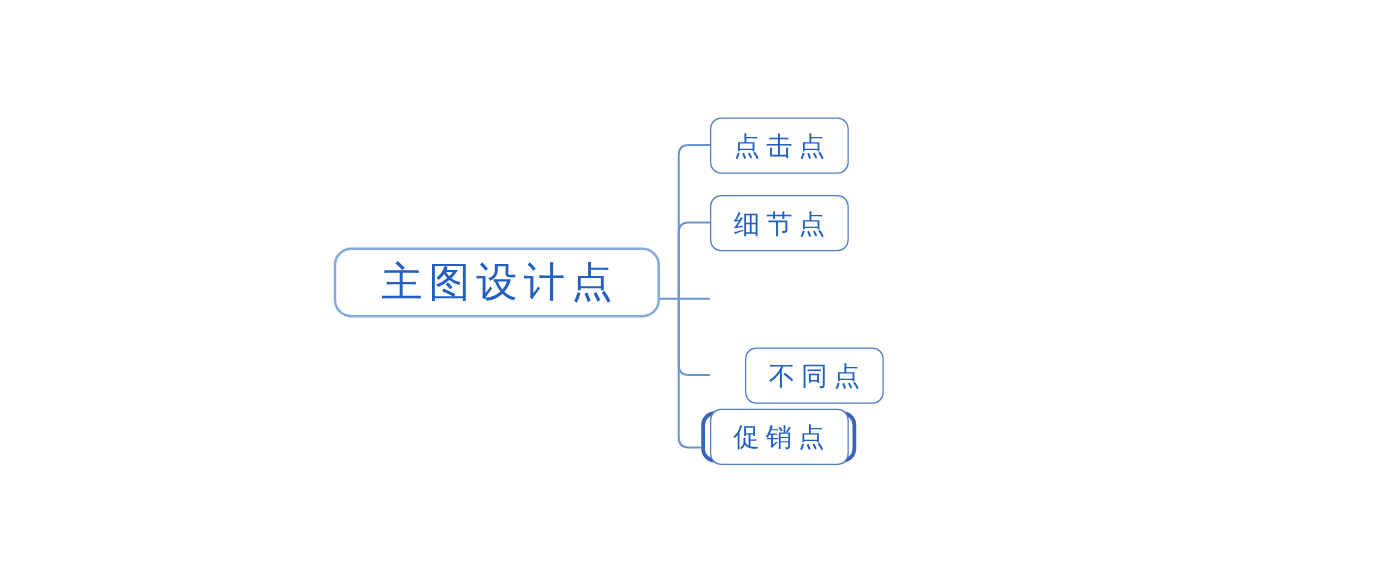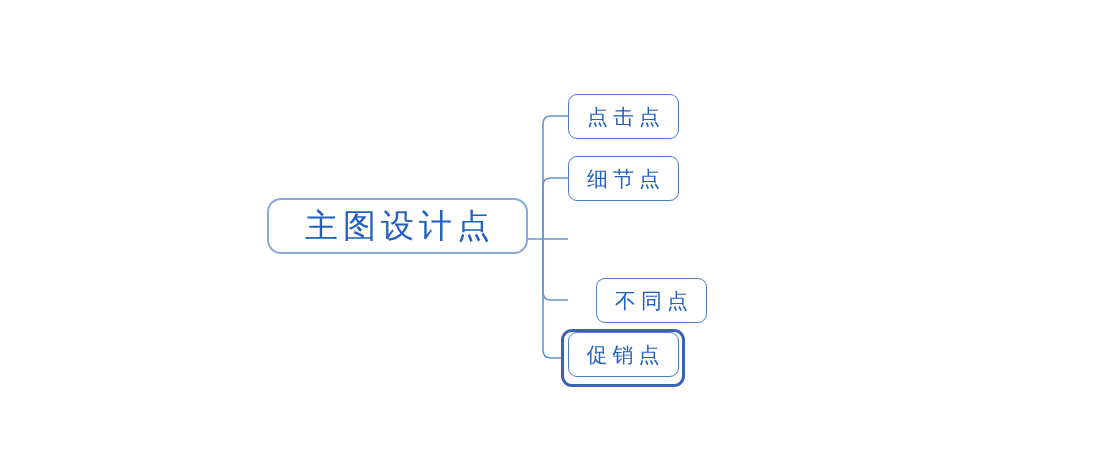--- a/index.html
+++ b/index.html
@@ -61,27 +61,27 @@
   }
   .child-1 { left: 568px; top: 94px;  }
   .child-2 { left: 568px; top: 156px; }
   .child-3 { left: 568px; top: 217px; }
   .child-4 { left: 568px; top: 278px; margin-left: 28px; }
   .selection-ring {
     position: absolute;
     left: 561px;
     top: 329px;
     width: 124px;
-    height: 58px;
+    height: 41px;
     box-sizing: border-box;
     border: 3.5px solid var(--selection-color, #3a63b5);
     border-radius: 11px;
     background: var(--node-fill, #ffffff);
     display: flex;
-    align-items: flex-start;
+    align-items: center;
     justify-content: center;
   }
   .selection-ring .child-node {
     position: static;
   }
   .node-label {
     display: inline-block;
   }
 </style>
 </head>

